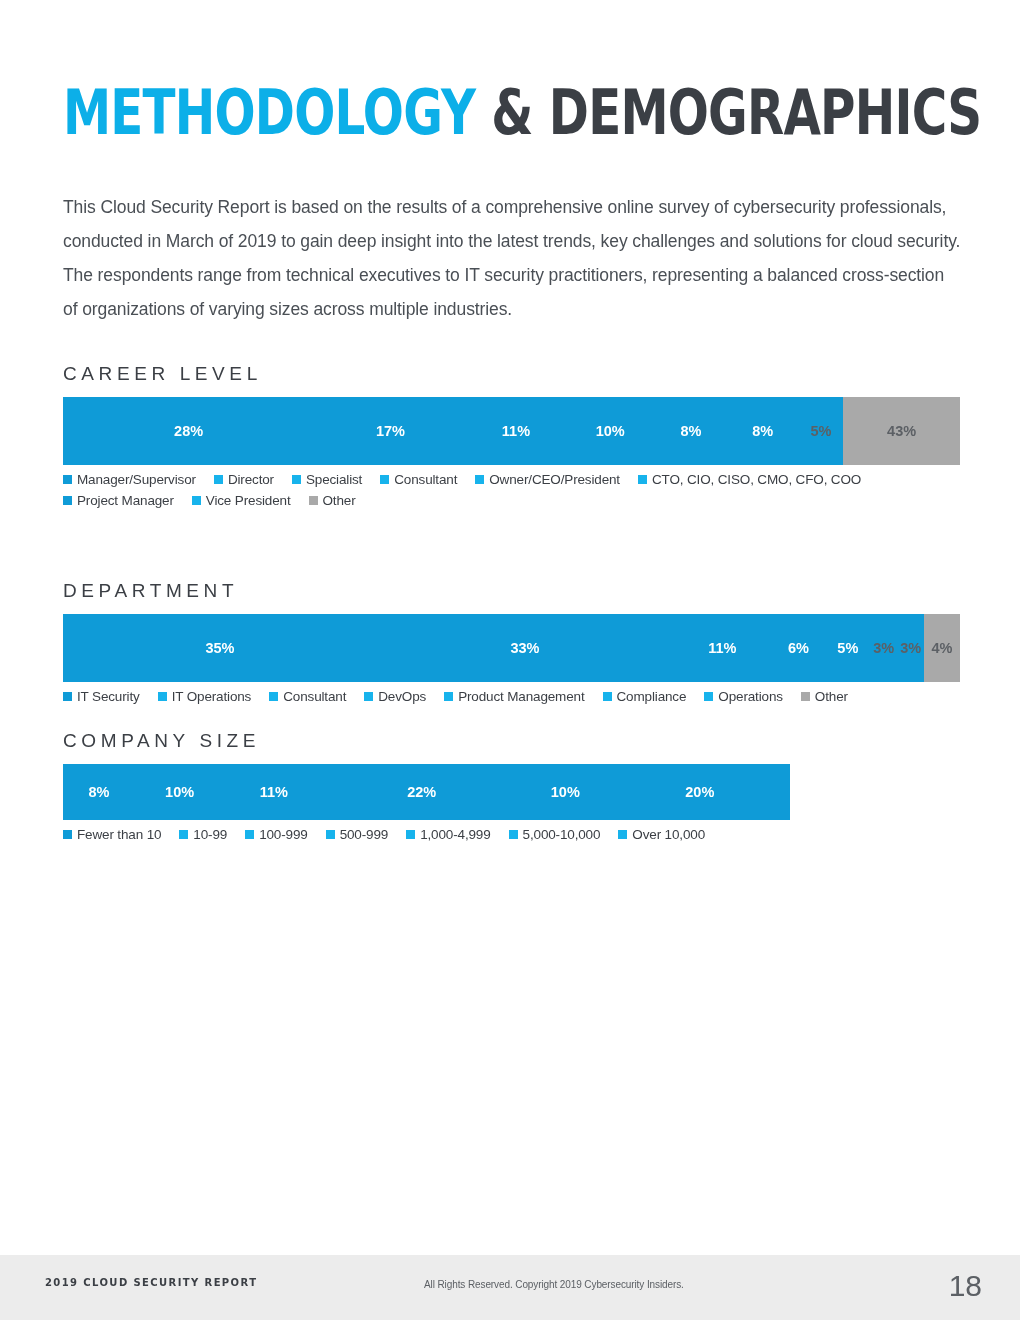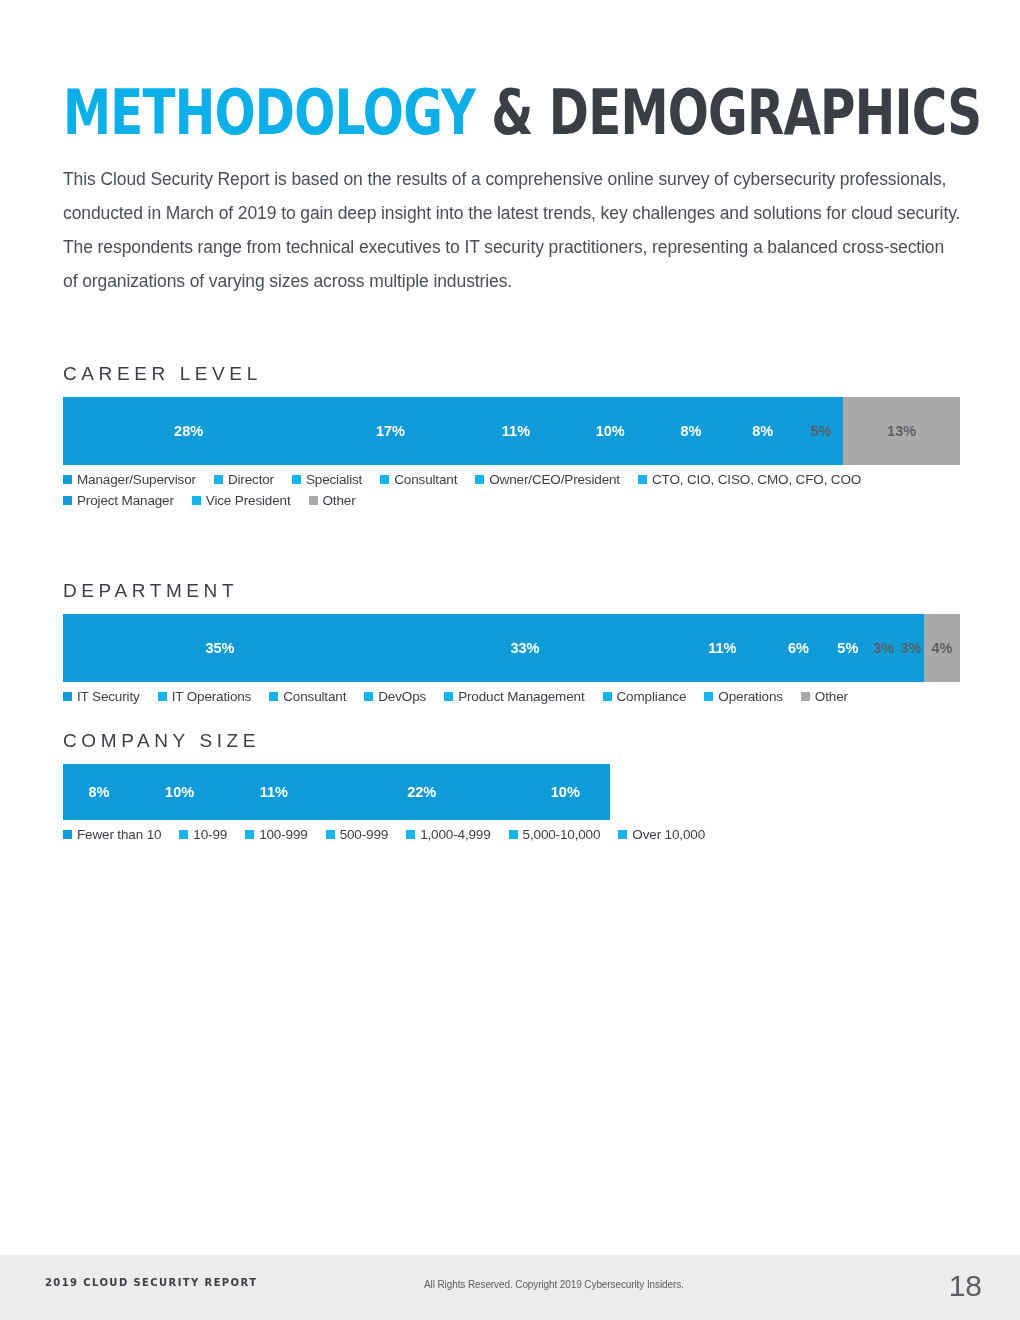--- a/index.html
+++ b/index.html
@@ -35,21 +35,21 @@
     transform: scaleX(0.78);
     transform-origin: left top;
   }
   .title .t-blue { color: #0cafe8; }
   .title .t-dark { color: #3b3f45; }
 
   
   .intro {
     position: absolute;
     left: 63px;
-    top: 144px;
+    top: 172px;
     width: 900px;
     font-family: "Liberation Sans", sans-serif;
     font-size: 17.5px;
     line-height: 34px;
     color: #4a4f55;
     letter-spacing: -0.1px;
   }
 
   
   .section { position: absolute; left: 63px; width: 897px; }
@@ -162,21 +162,21 @@
   <div class="section" id="section-0" style="top: 363px;">
     <div class="section-title">CAREER LEVEL</div>
     <div class="bar h-tall">
         <div class="seg blue" style="width: 28%;">28%</div>
         <div class="seg blue" style="width: 17%;">17%</div>
         <div class="seg blue" style="width: 11%;">11%</div>
         <div class="seg blue" style="width: 10%;">10%</div>
         <div class="seg blue" style="width: 8%;">8%</div>
         <div class="seg blue" style="width: 8%;">8%</div>
         <div class="seg blue dimlabel" style="width: 5%;">5%</div>
-        <div class="seg grey dimlabel" style="width: 13%;">13%</div>
+        <div class="seg grey dimlabel" style="width: 13%;">43%</div>
       </div>
     <div class="legend">
         <div class="legend-item">
           <span class="legend-swatch first"></span>
           <span class="legend-label">Manager/Supervisor</span>
         </div>
         <div class="legend-item">
           <span class="legend-swatch"></span>
           <span class="legend-label">Director</span>
         </div>
@@ -260,20 +260,21 @@
   </div>
 
   <div class="section" id="section-2" style="top: 730px;">
     <div class="section-title">COMPANY SIZE</div>
     <div class="bar h-short">
         <div class="seg blue" style="width: 8%;">8%</div>
         <div class="seg blue" style="width: 10%;">10%</div>
         <div class="seg blue" style="width: 11%;">11%</div>
         <div class="seg blue" style="width: 22%;">22%</div>
         <div class="seg blue" style="width: 10%;">10%</div>
+        <div class="seg blue" style="width: 20%;">20%</div>
       </div>
     <div class="legend">
         <div class="legend-item">
           <span class="legend-swatch first"></span>
           <span class="legend-label">Fewer than 10</span>
         </div>
         <div class="legend-item">
           <span class="legend-swatch"></span>
           <span class="legend-label">10-99</span>
         </div>

